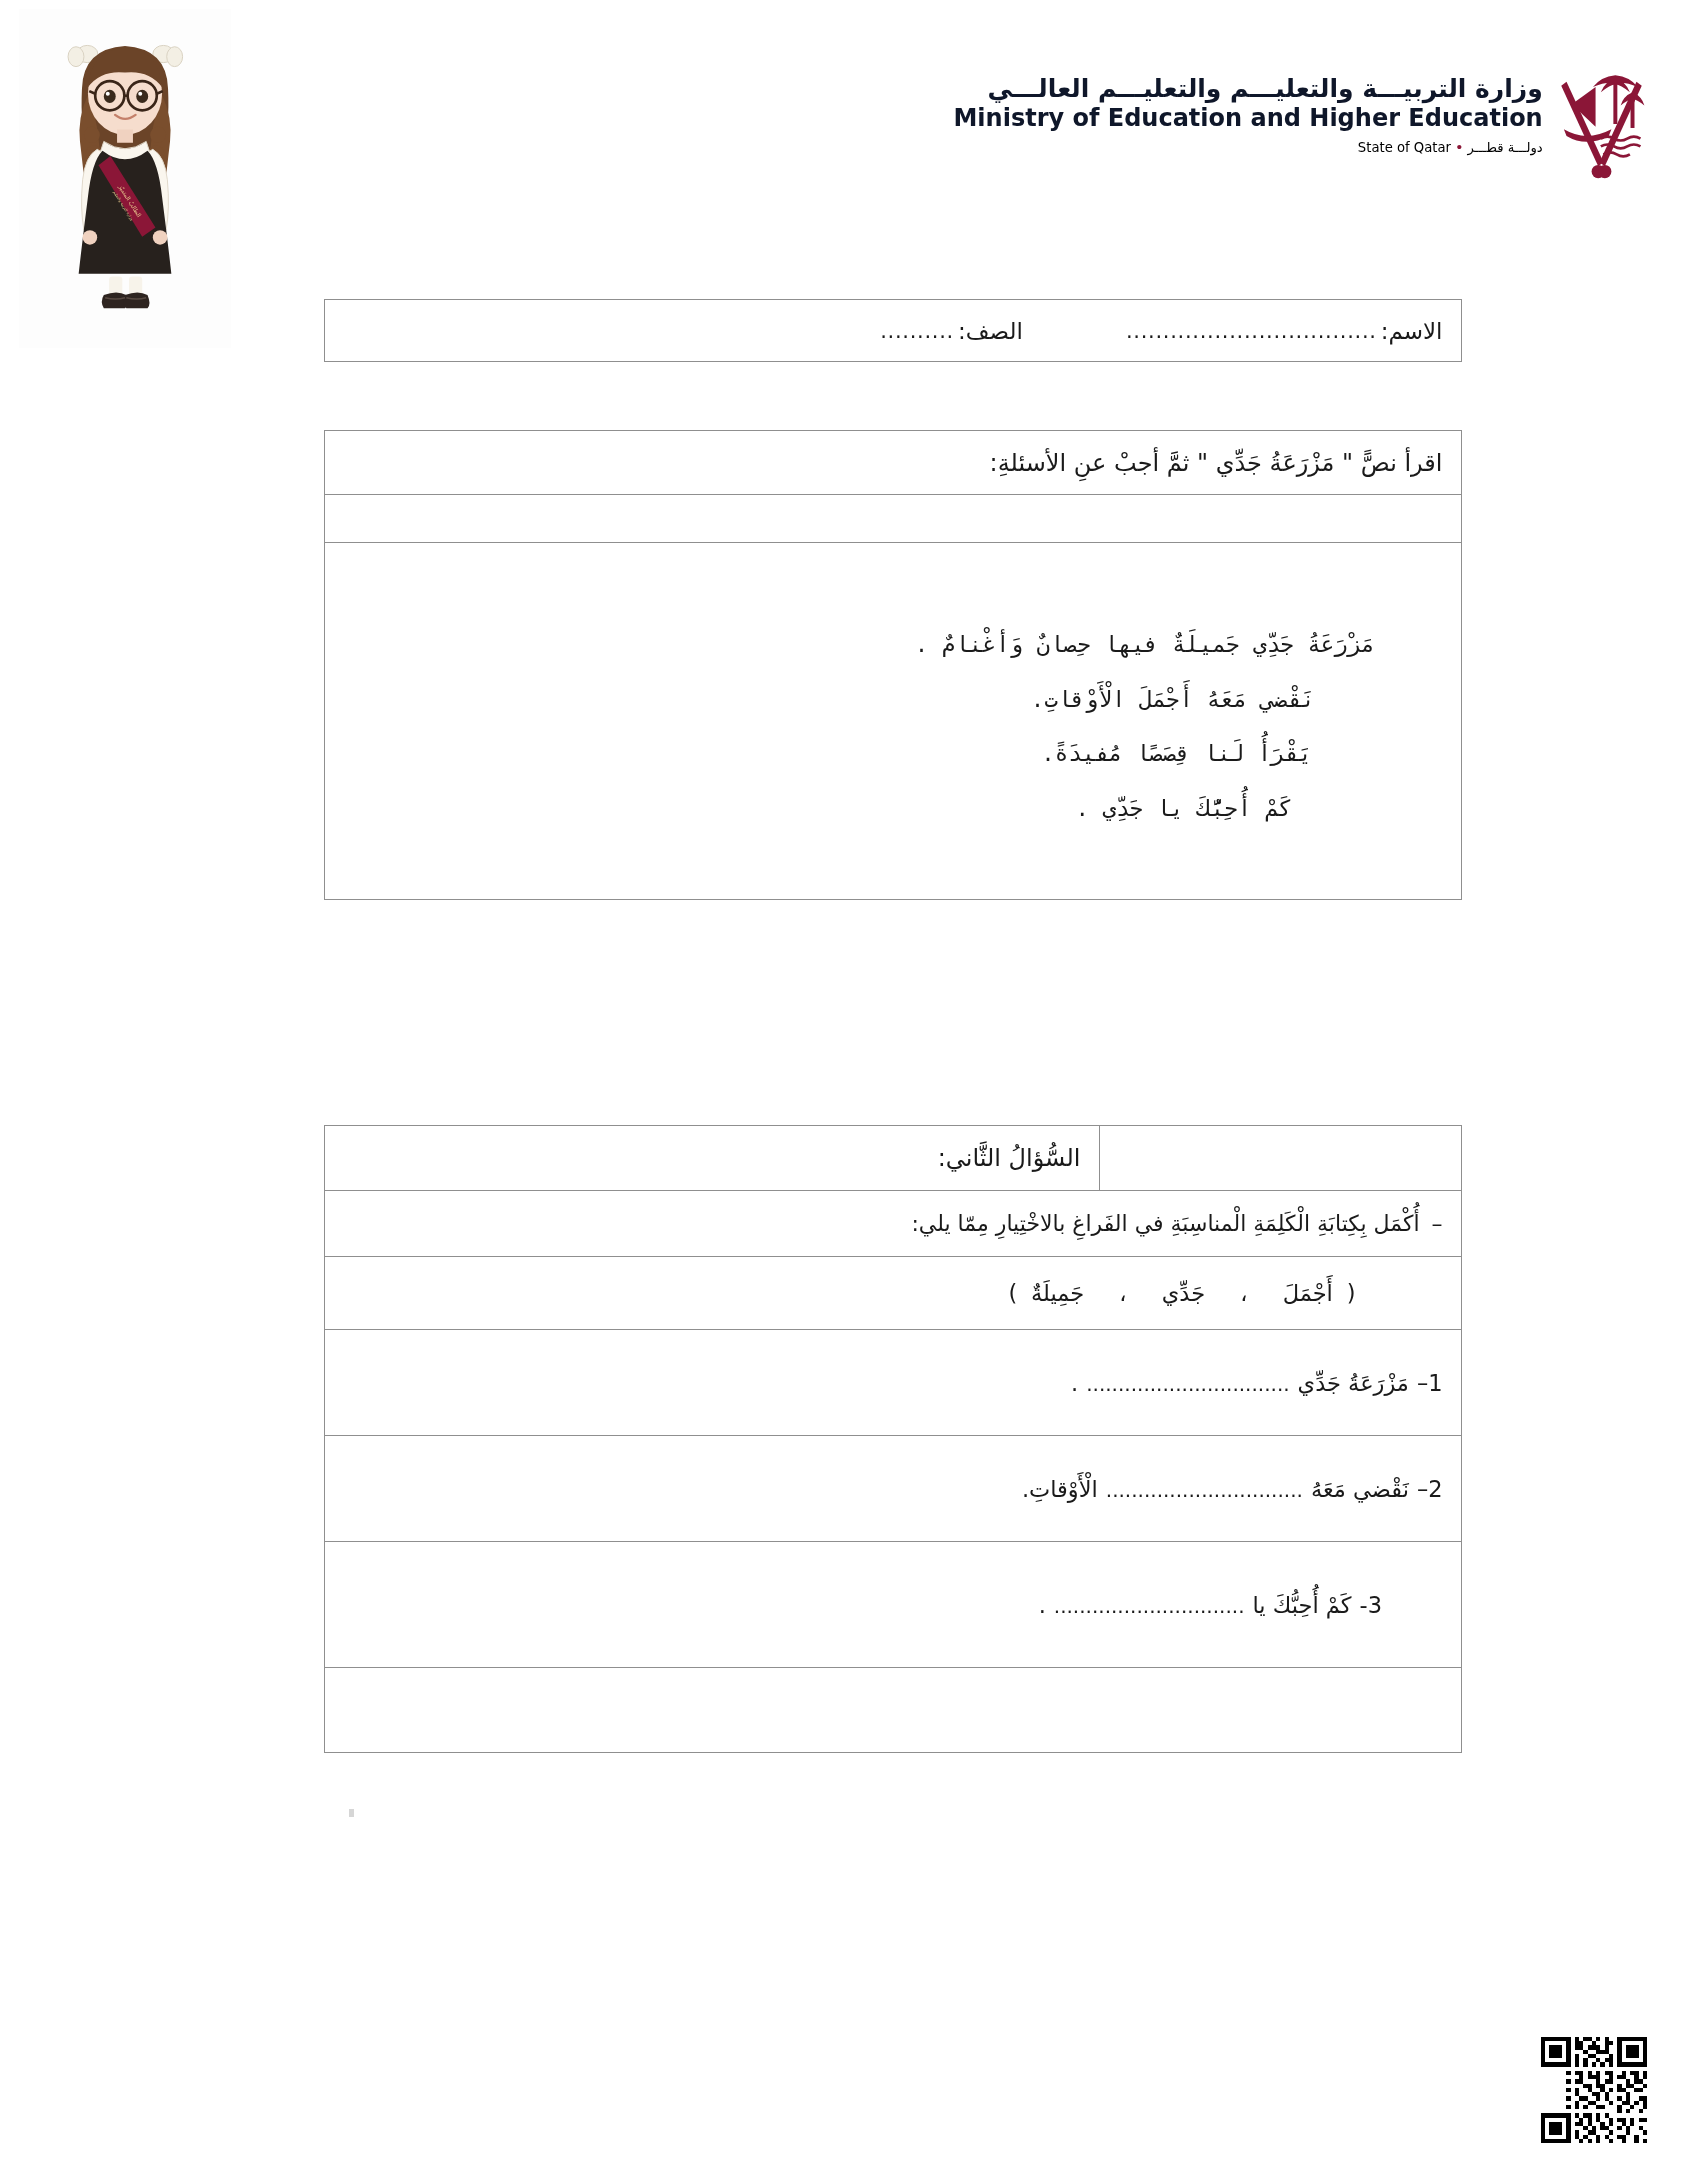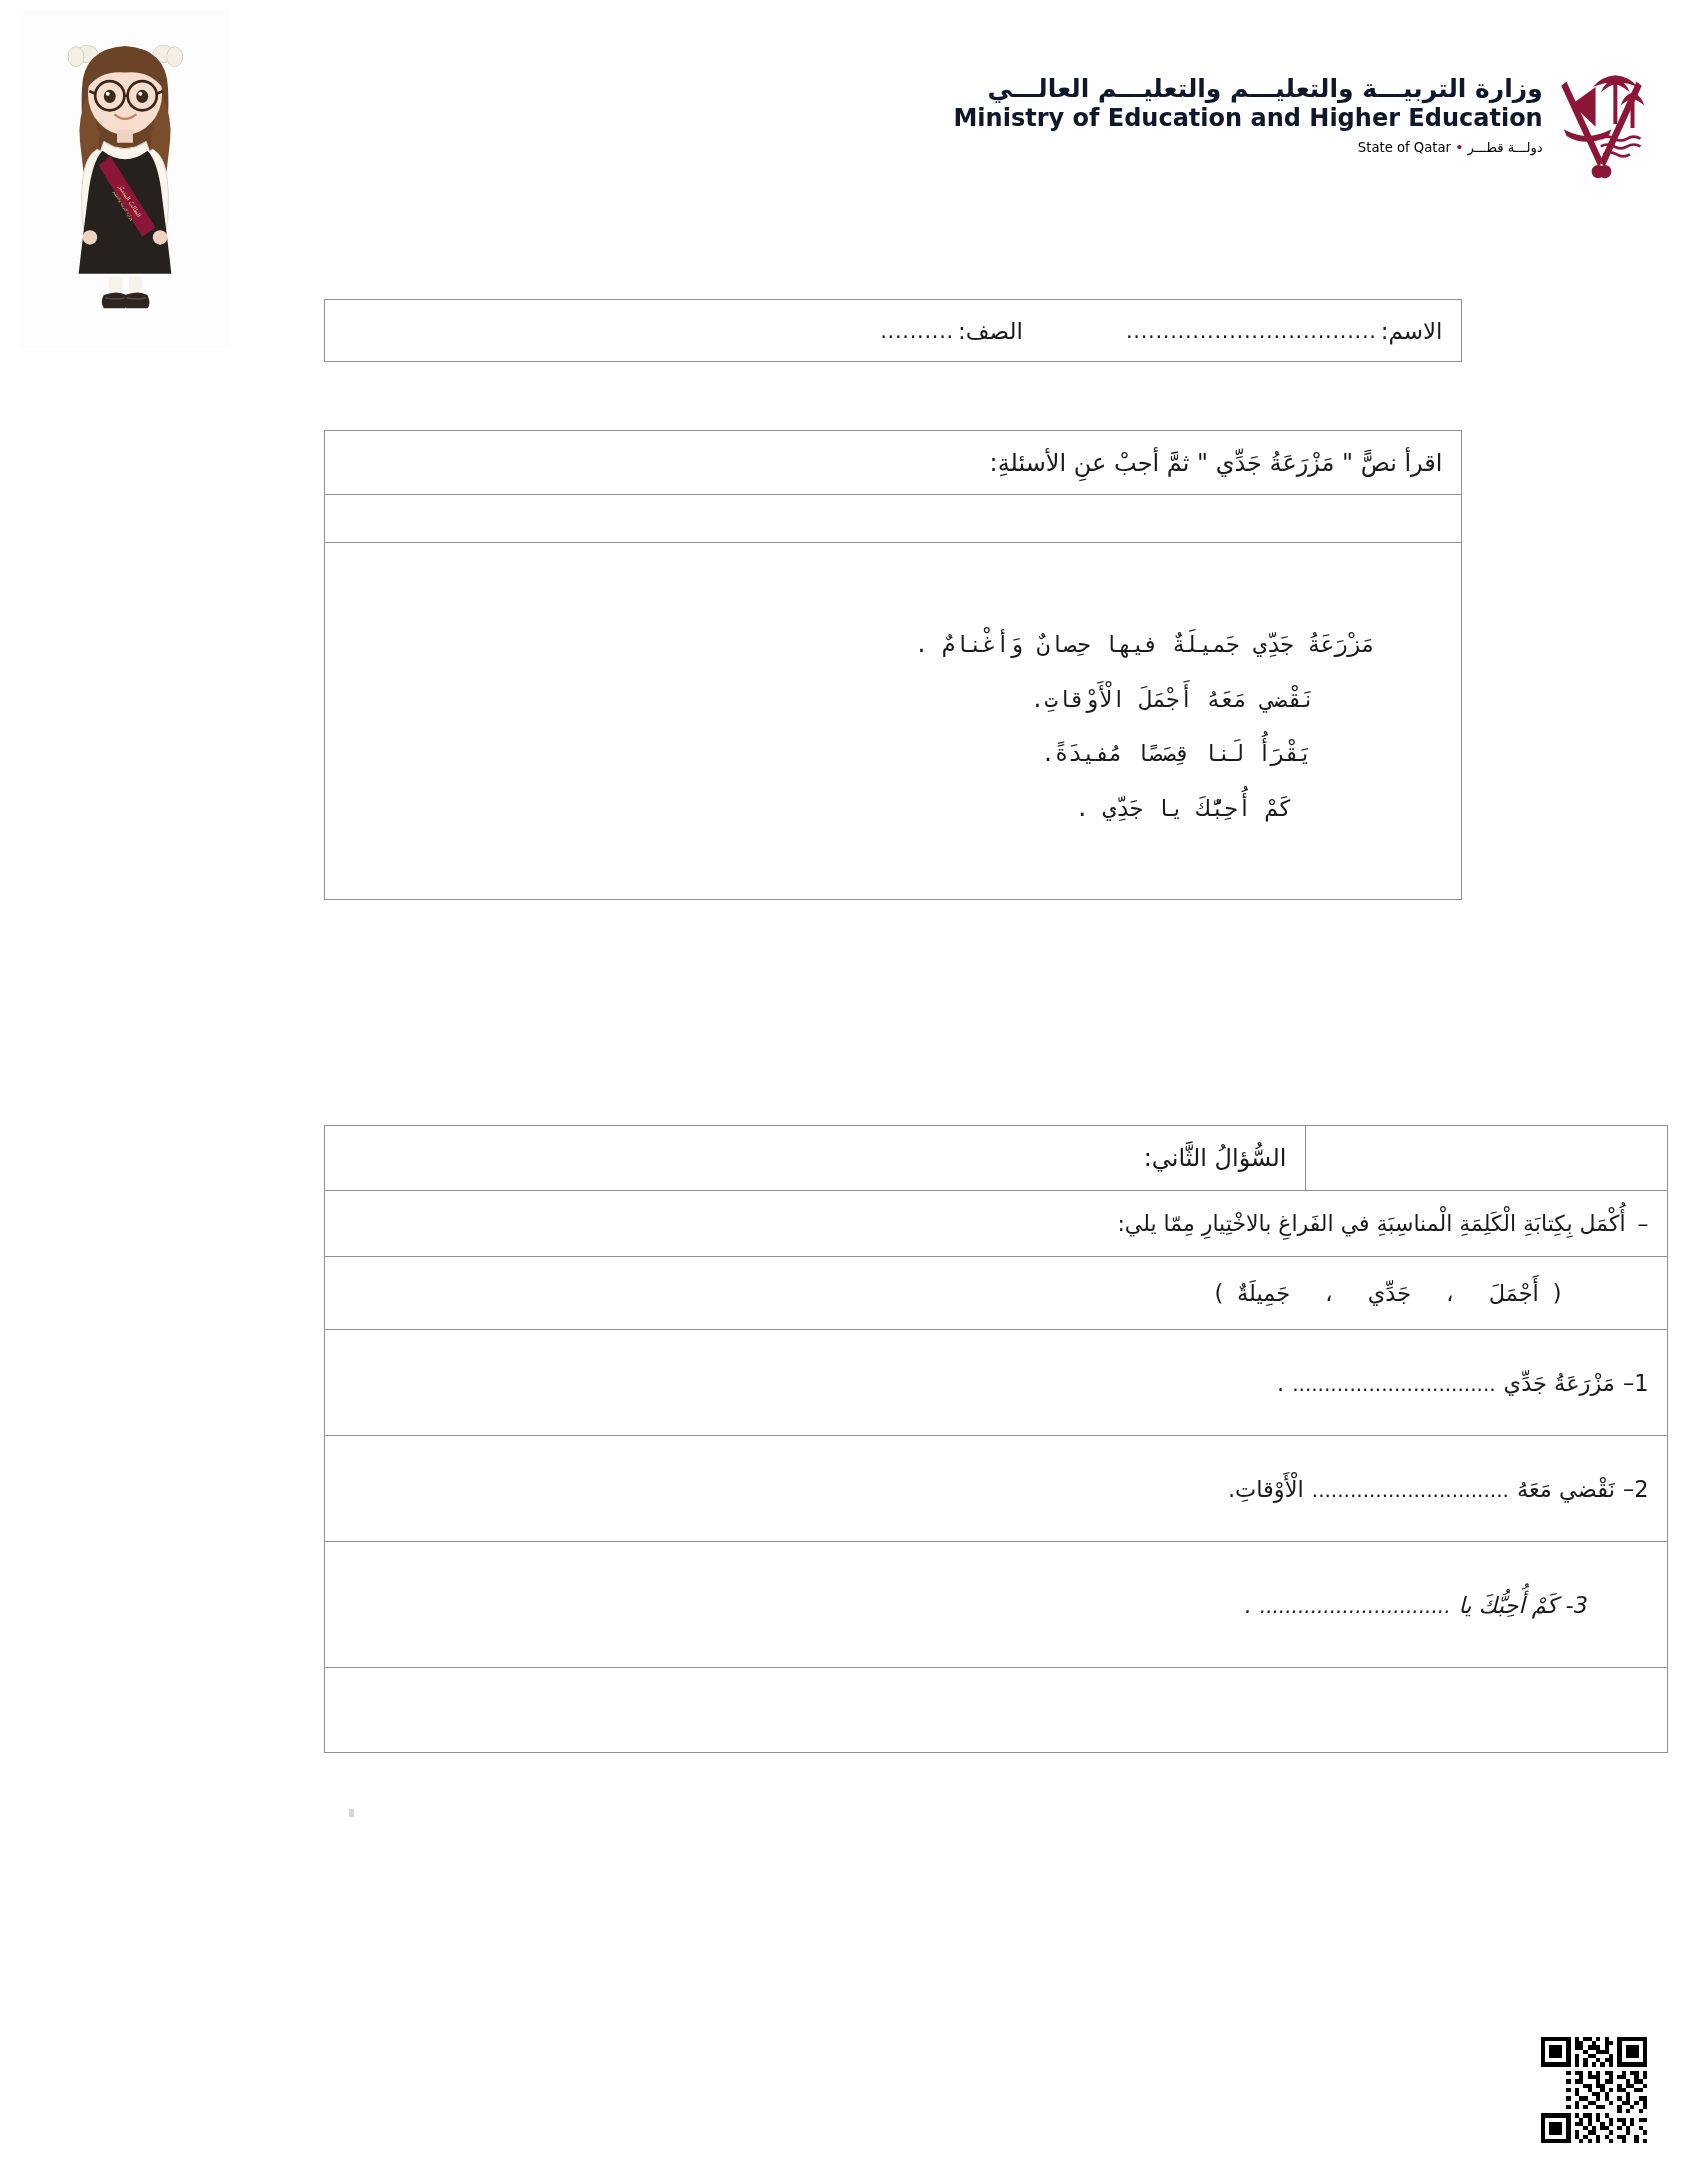--- a/index.html
+++ b/index.html
@@ -135,21 +135,21 @@
     line-height: 1.95;
     padding: 26.5px 86px 0 0;
   }
   .passage p { margin: 0 0 10.6px 0; font-family: Liberation Mono, monospace; }
   .passage .ind1 { padding-right: 0px; }
   .passage .ind2 { padding-right: 60px; }
   .passage .ind3 { padding-right: 63px; }
   .passage .ind4 { padding-right: 83px; }
 
   
-  #q2-table { left: 324px; top: 1125px; width: 1344px; }
+  #q2-table { left: 324px; top: 1125px; width: 1138px; }
   #q2-table .cell-q2head { height: 64px; }
   #q2-table .cell-q2blank { width: 361px; }
   #q2-table .row-instr { height: 66px; }
   #q2-table .row-bank { height: 73px; }
   #q2-table .row-item { height: 106px; }
   #q2-table .row-item3 { height: 126px; }
   #q2-table .row-tail { height: 85px; }
 
   .instr-text {
     direction: rtl;
@@ -172,21 +172,21 @@
     direction: rtl;
     text-align: right;
     font-size: 22.5px;
     padding: 0 18.5px;
     white-space: nowrap;
   }
   .item-line .num { display: inline-block; padding-left: 8px; }
   .blank { letter-spacing: 0.7px; font-size: 20px; padding: 0 8px; }
   .i1 { padding-right: 18.5px; }
   .i2 { padding-right: 18.5px; }
-  .i3 { padding-right: 79px; font-style: italic; }
+  .i3 { padding-right: 79px; }
 
   
   .speck {
     position: absolute;
     left: 349px;
     top: 1809px;
     width: 4.6px;
     height: 8px;
     background: #d6d6d6;
   }

